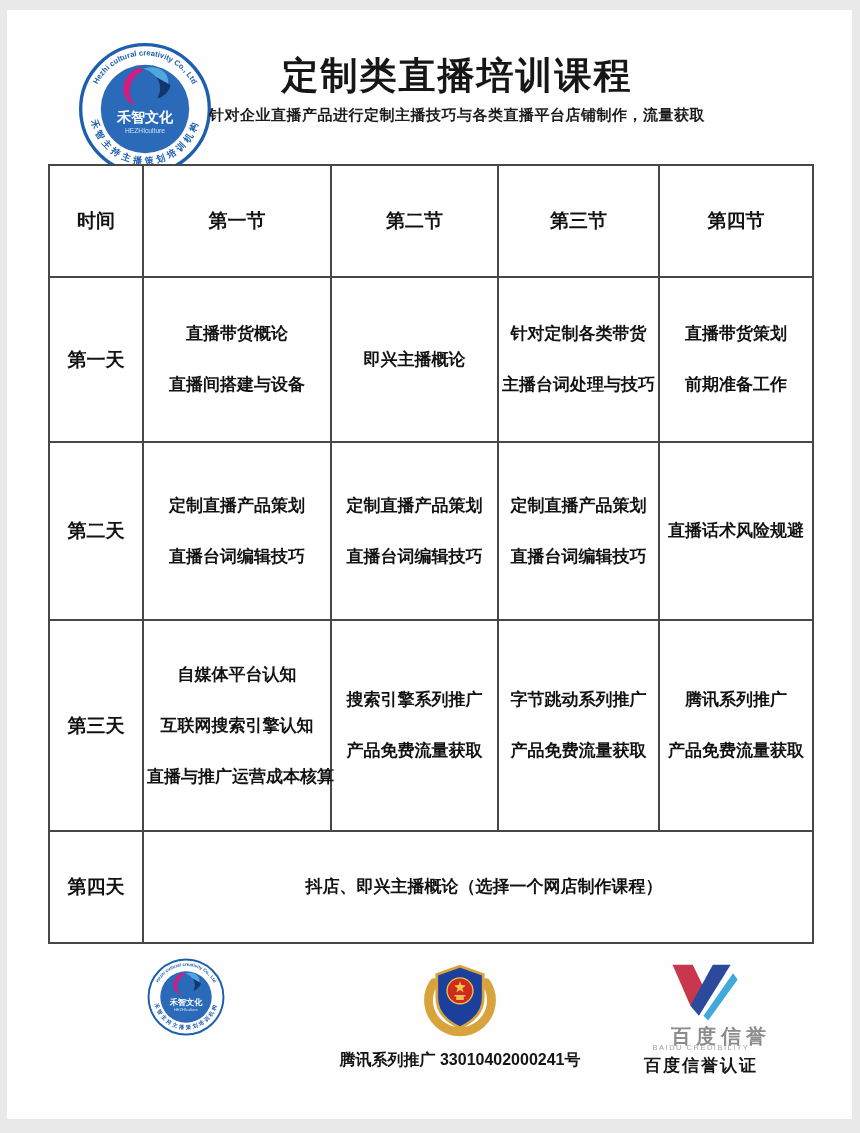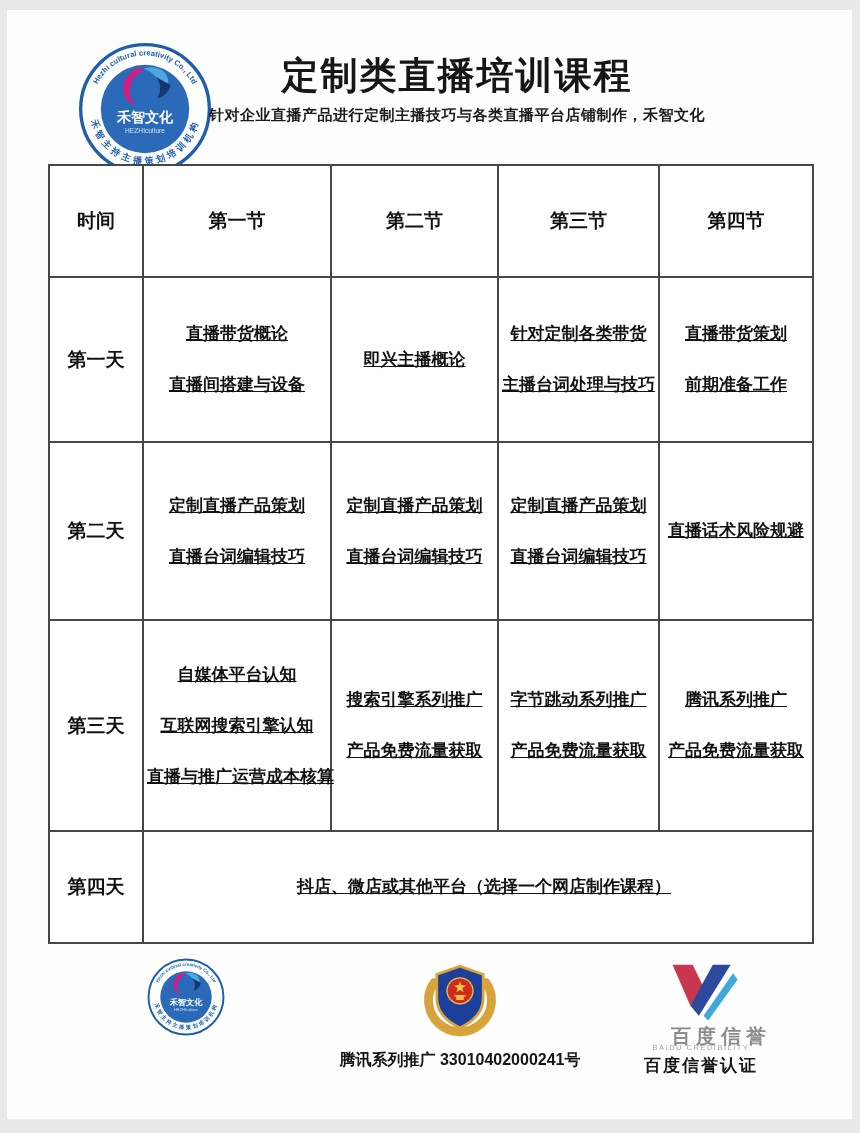--- a/index.html
+++ b/index.html
@@ -36,21 +36,21 @@
   table.sched td,table.sched th{
     border:2px solid #474747;padding:3px;vertical-align:middle;
     text-align:center;color:#121212;background:#fff;
   }
   th.col-head{font-size:19px;font-weight:bold;height:104px;}
   td.day{font-size:19px;font-weight:bold;}
   tr.r1 td{height:157px;}
   tr.r2 td{height:170px;}
   tr.r3 td{height:203px;}
   tr.r4 td{height:104px;}
-  .line{font-size:17px;font-weight:bold;line-height:18px;white-space:nowrap;text-decoration:underline;}
+  .line{font-size:17px;font-weight:bold;line-height:18px;white-space:nowrap;}
   .line + .line{margin-top:33px;}
   td.merged{text-align:left;}
   td.merged .line{padding-left:12px;}
   
   .copyright{
     position:absolute;left:58px;top:1040px;width:240px;text-align:center;
     font-size:13px;color:#6a6a6a;font-weight:bold;letter-spacing:0.5px;
   }
   .badge{position:absolute;left:412px;top:946px;width:82px;height:86px;}
   .police-text{
@@ -95,21 +95,21 @@
       <text class="arc-text" font-size="11.5">
         <textPath href="#arcTop1" startOffset="50%" text-anchor="middle">Hezhi cultural creativity Co., Ltd</textPath>
       </text>
       <text class="arc-text" font-size="13.5" letter-spacing="5">
         <textPath href="#arcBot1" startOffset="50%" text-anchor="middle">禾智主持主播策划培训机构</textPath>
       </text>
     </svg>
 
     <div class="header-text">
       <h1 class="doc-title">定制类直播培训课程</h1>
-      <div class="doc-subtitle">针对企业直播产品进行定制主播技巧与各类直播平台店铺制作，禾智文化</div>
+      <div class="doc-subtitle">针对企业直播产品进行定制主播技巧与各类直播平台店铺制作，流量获取</div>
     </div>
 
     <table class="sched">
       <colgroup>
         <col style="width:94px">
           <col style="width:188px">
           <col style="width:167px">
           <col style="width:161px">
           <col style="width:154px">
       </colgroup>
@@ -173,21 +173,21 @@
           <div class="line">产品免费流量获取</div>
         </td>
         <td>
           <div class="line">腾讯系列推广</div>
           <div class="line">产品免费流量获取</div>
         </td>
       </tr>
       <tr class="r4">
         <td class="day">第四天</td>
         <td class="merged" colspan="4">
-          <div class="line">抖店、微店或其他平台（选择一个网店制作课程）</div>
+          <div class="line">抖店、即兴主播概论（选择一个网店制作课程）</div>
         </td>
       </tr>
     </tbody>
       </table>
 
     <svg class="logo-sm" viewBox="0 0 200 200">
       <defs>
         <path id="arcTop2" d="M 20,100 A 80,80 0 0 1 180,100"></path>
         <path id="arcBot2" d="M 18,100 A 82,82 0 0 0 182,100"></path>
       </defs>

